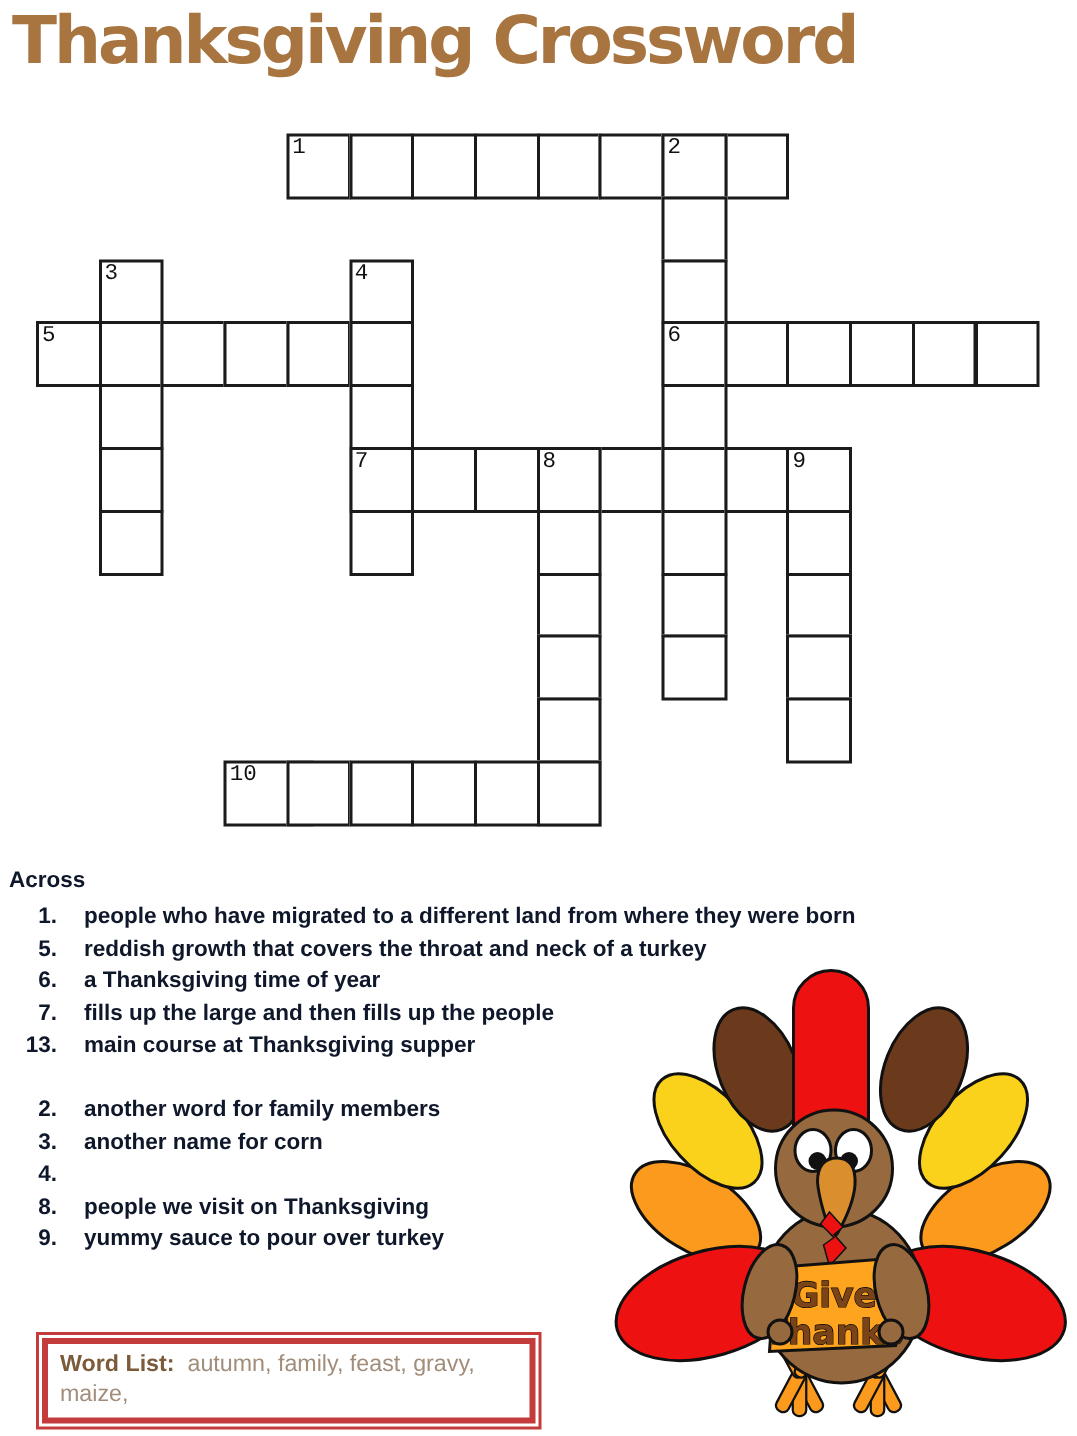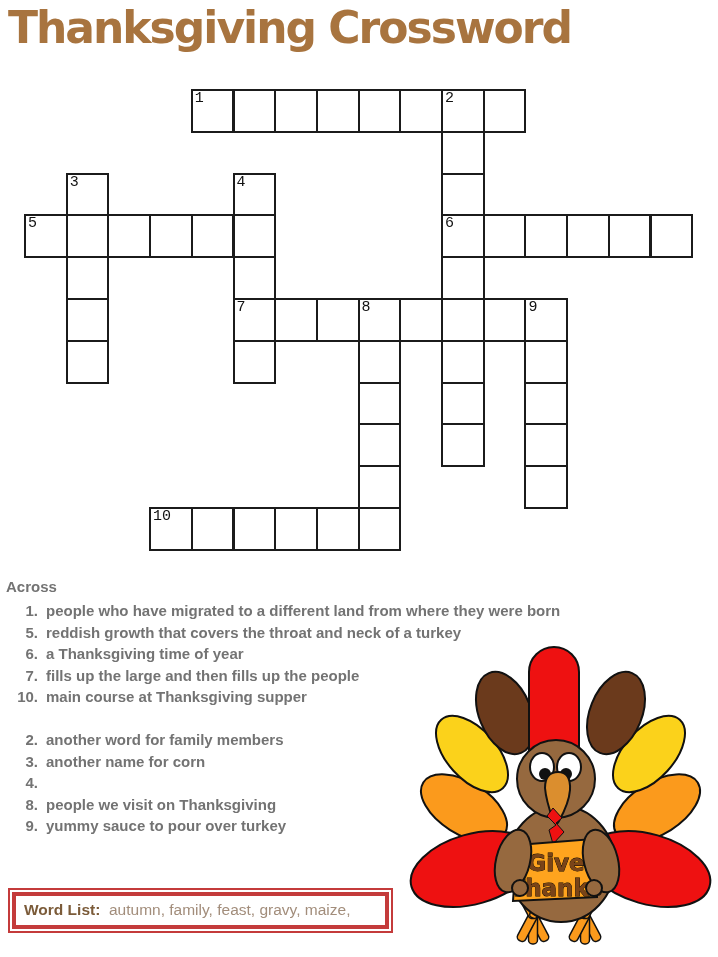--- a/index.html
+++ b/index.html
@@ -19,30 +19,30 @@
   .cell{
     position:absolute;box-sizing:border-box;
     border:2px solid #1b1b1b;background:#ffffff;
   }
   .cellnum{
     position:absolute;top:-1px;left:2px;
     font-family:"Liberation Mono",monospace;
     font-size:15px;color:#111;line-height:17px;
   }
   
-  .clues{position:absolute;left:6px;color:#737373;font-weight:bold;font-size:15px;}
+  .clues{position:absolute;left:6px;color:#0f172a;font-weight:bold;font-size:15px;}
   .clues .hdr{line-height:20px;margin-bottom:3px;}
   .clue{display:flex;line-height:21.5px;}
   .clue .num{width:32px;text-align:right;flex:none;}
-  .clue .txt{margin-left:8px;white-space:nowrap;}
+  .clue .txt{margin-left:18px;white-space:nowrap;}
   #across{top:577px;}
   #down{top:729px;}
   
   #wordlist{
-    position:absolute;left:8px;top:888px;width:385px;
+    position:absolute;left:24px;top:888px;width:337px;
     box-sizing:border-box;border:2px solid #c43b3b;padding:2px;background:#fff;
   }
   #wordlist .inner{
     border:4px solid #c43b3b;padding:4px 8px 5px 8px;
     font-size:15.5px;line-height:20px;background:#fff;
   }
   .wl-label{font-weight:bold;color:#7b5b39;}
   .wl-words{color:#a28d7b;}
   .wl-line2{color:#a28d7b;margin-left:22px;}
   
@@ -156,21 +156,21 @@
   </div>
   <div class="clue">
     <span class="num">6.</span>
     <span class="txt">a Thanksgiving time of year</span>
   </div>
   <div class="clue">
     <span class="num">7.</span>
     <span class="txt">fills up the large and then fills up the people</span>
   </div>
   <div class="clue">
-    <span class="num">10.</span>
+    <span class="num">13.</span>
     <span class="txt">main course at Thanksgiving supper</span>
   </div>
 </div>
 
 <div id="down" class="clues">
   <div class="clue">
     <span class="num">2.</span>
     <span class="txt">another word for family members</span>
   </div>
   <div class="clue">

